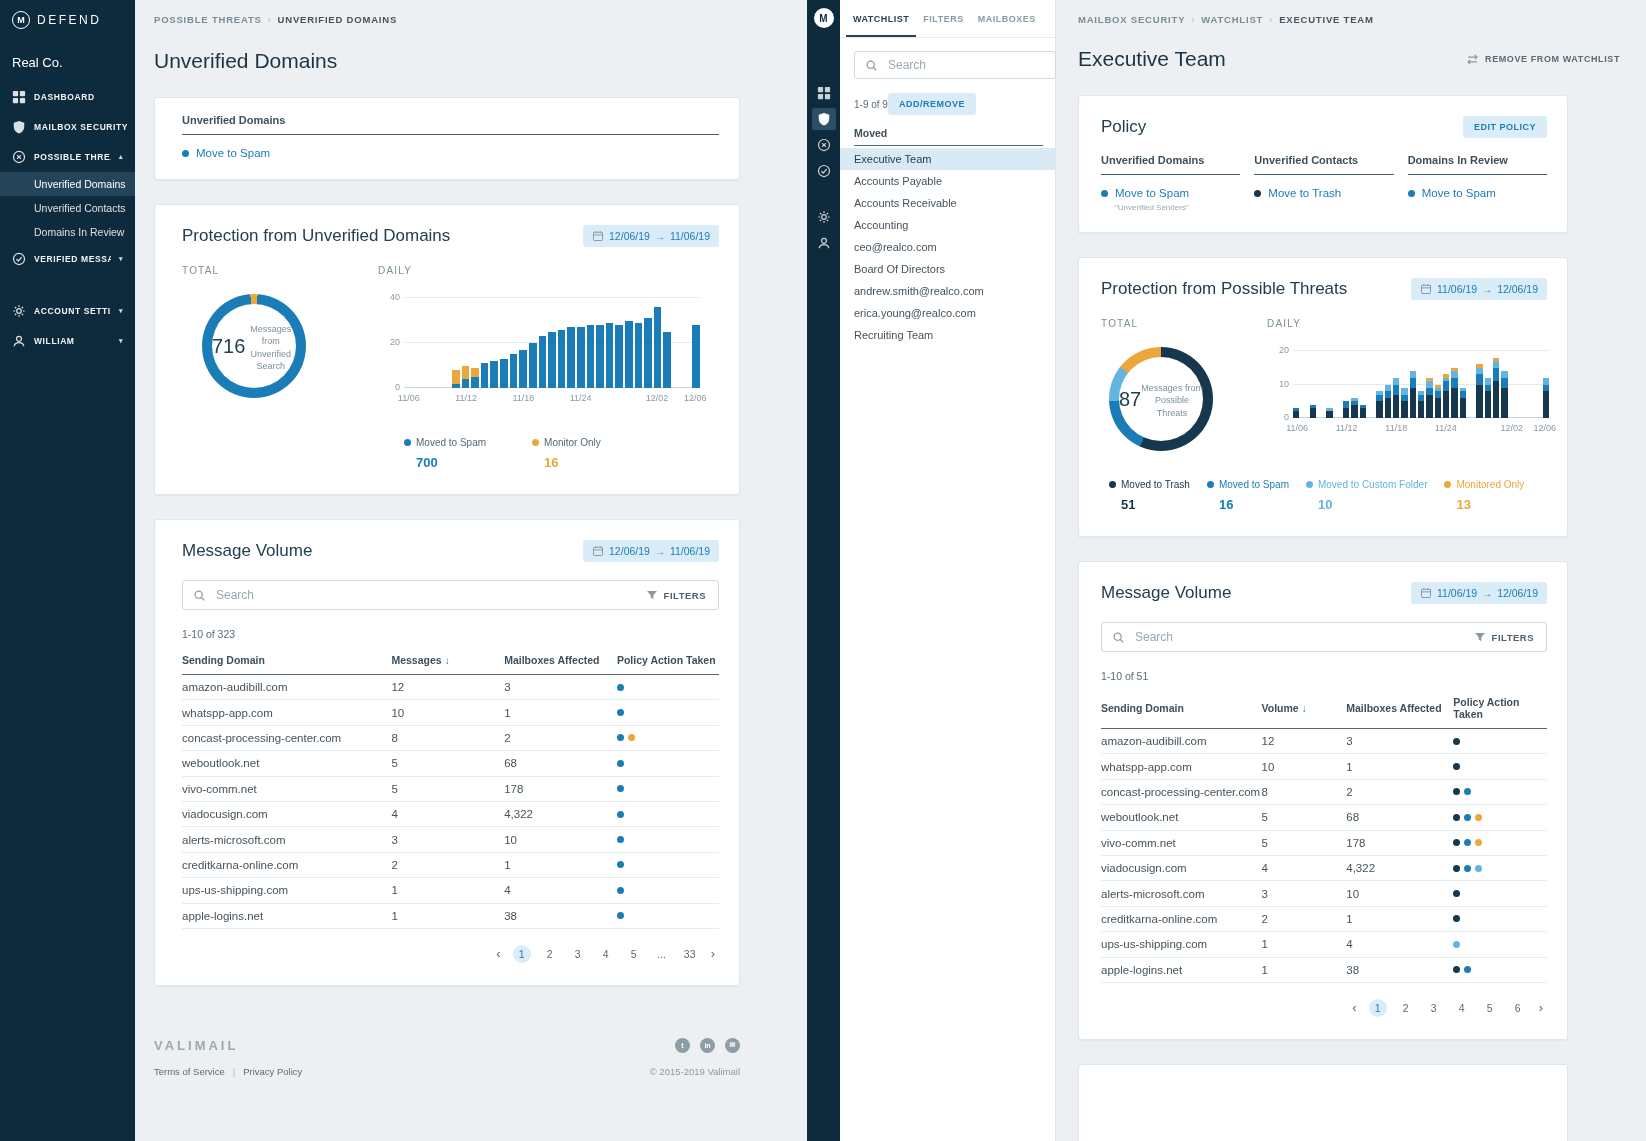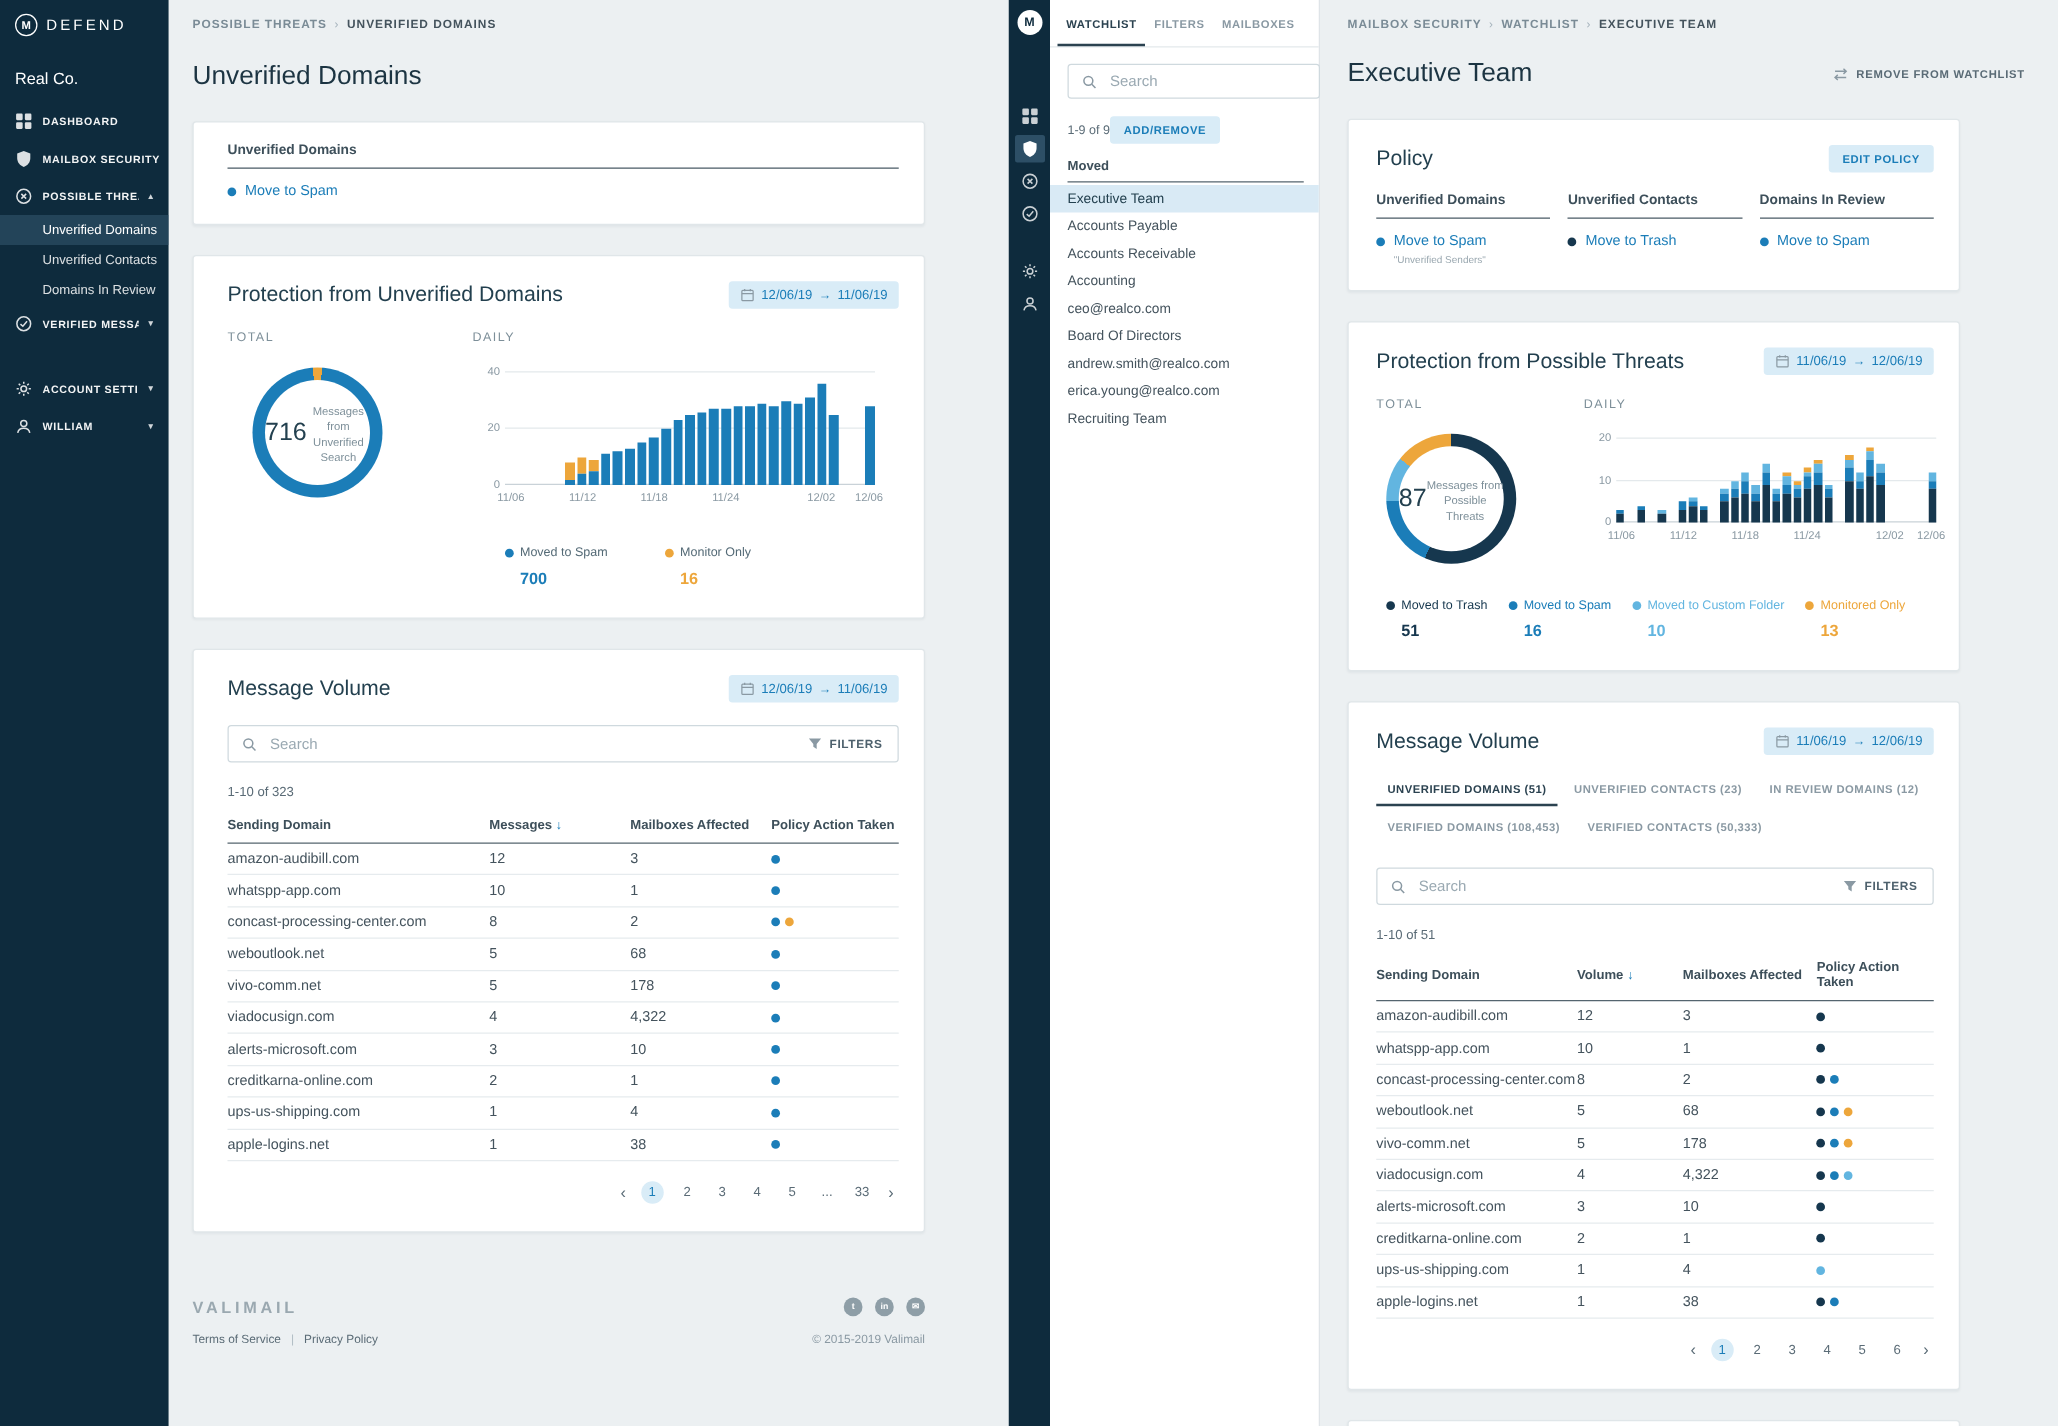--- a/index.html
+++ b/index.html
@@ -882,28 +882,20 @@
               <svg viewBox="0 0 16 16" width="12" height="12" fill="none" stroke="currentColor" stroke-width="1.3">
                 <rect x="2" y="3" width="12" height="11" rx="1"></rect>
                 <path d="M2 6.5 H14 M5 1.5 V4 M11 1.5 V4"></path>
               </svg>
             </span>
           <span>11/06/19</span>
           <span class="aw">→</span>
           <span>12/06/19</span>
         </button>
       </div>
-      <div class="mv-tabs" id="r-tabs">
-          <div class="mv-tab active">UNVERIFIED DOMAINS (51)</div>
-          <div class="mv-tab">UNVERIFIED CONTACTS (23)</div>
-          <div class="mv-tab">IN REVIEW DOMAINS (12)</div>
-          <div style="flex-basis: 100%; height: 4px;"></div>
-          <div class="mv-tab" style="flex-basis: 0px;">VERIFIED DOMAINS (108,453)</div>
-          <div class="mv-tab">VERIFIED CONTACTS (50,333)</div>
-        </div>
       <div class="search-row">
         <div class="search-box">
           <span class="s-ico">
               <svg viewBox="0 0 16 16" width="13" height="13" fill="none" stroke="currentColor" stroke-width="1.5">
                 <circle cx="7" cy="7" r="4.4"></circle>
                 <path d="M10.4 10.4 L14 14"></path>
               </svg>
             </span>
           <input type="text" placeholder="Search" style="">
           <button class="filters-btn">

